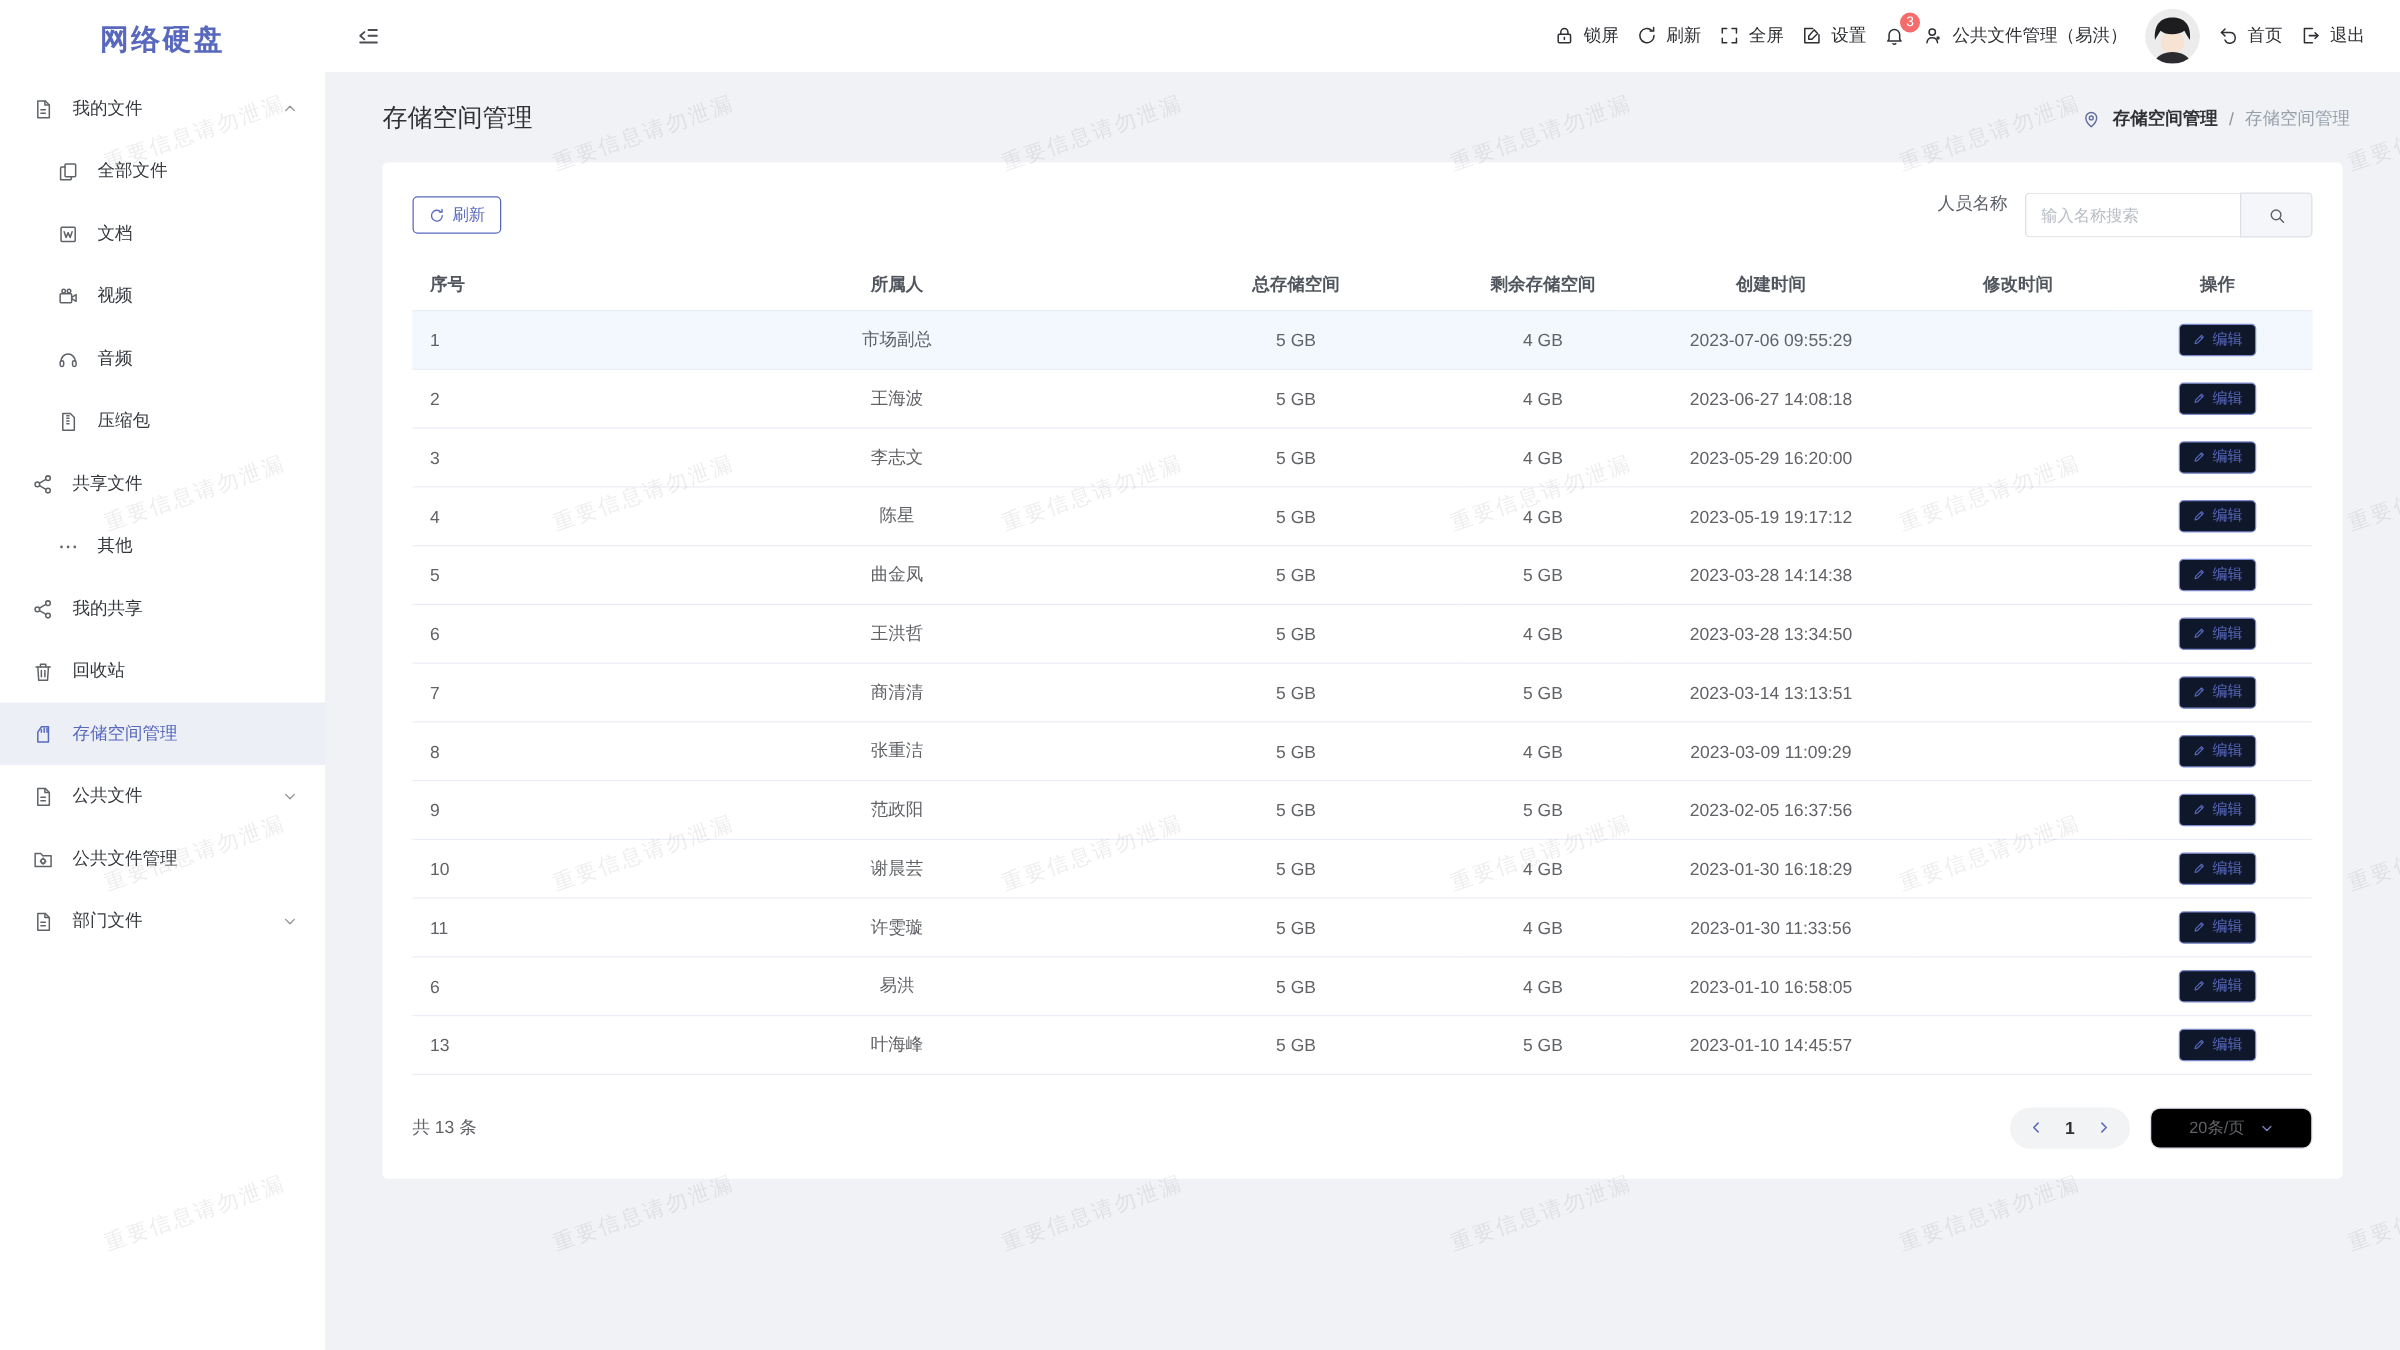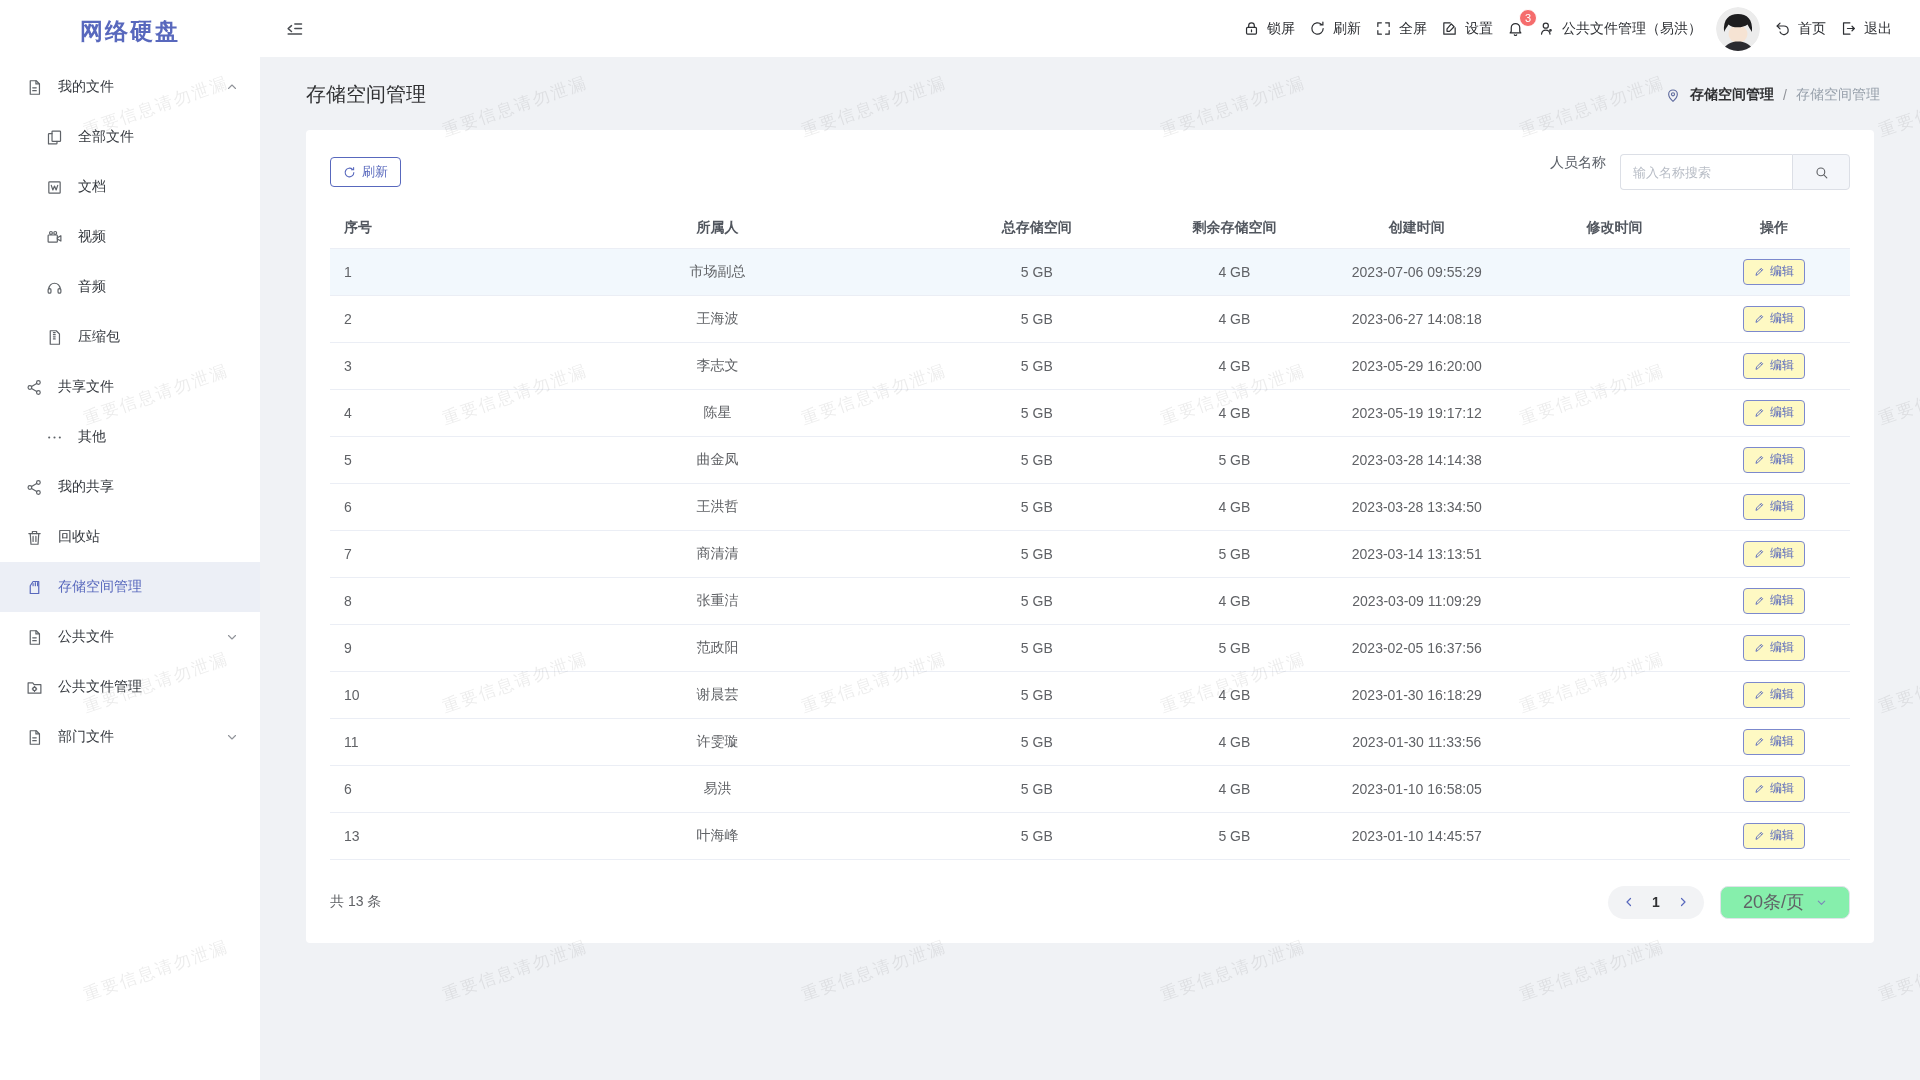--- a/index.html
+++ b/index.html
@@ -69,35 +69,35 @@
                color:#606266; cursor:pointer; }
   .search-btn .ic{ width:15px; height:15px; }
 
   table{ width:100%; border-collapse:collapse; font-size:14px; color:#606266; table-layout:fixed; }
   thead th{ height:40px; font-weight:bold; color:#51565e; text-align:center;
             border-bottom:1px solid #ebeef5; }
   tbody td{ height:47px; text-align:center; border-bottom:1px solid #ebeef5; }
   th.col-no, td.col-no{ text-align:left; padding-left:14px; }
   tr.hl td{ background:#f2f8fd; }
   .btn-edit{ display:inline-flex; align-items:center; gap:5px; height:26px; padding:0 10px;
-             border:1px solid #7c89cd; color:var(--accent); background:#fef9c3; border-radius:4px;
+             border:1px solid #7c89cd; color:var(--accent); background:#0f172a; border-radius:4px;
              font-size:12px; cursor:pointer; font-family:inherit; }
   .btn-edit .ic{ width:11px; height:11px; }
 
   .card-footer{ display:flex; align-items:center; margin-top:26px; color:#606266; }
   .pager{ margin-left:auto; display:flex; align-items:center; gap:16px; }
   .pg-pill{ display:flex; align-items:center; background:#f2f3f5; border-radius:17px;
             height:33px; padding:0 8px; }
   .pg-btn{ width:26px; height:26px; display:flex; align-items:center; justify-content:center;
            color:var(--accent); cursor:pointer; }
   .pg-btn .ic{ width:12px; height:12px; }
   .pg-num{ min-width:28px; text-align:center; font-weight:bold; color:#303133; cursor:pointer; }
   .page-size{ display:flex; align-items:center; justify-content:center; gap:12px; width:130px;
-              height:33px; background:#86efac; border:1px solid #e0e3e9; border-radius:8px;
-              font-size:18px; color:#606266; cursor:pointer; }
+              height:33px; background:#000000; border:1px solid #e0e3e9; border-radius:8px;
+              font-size:13px; color:#606266; cursor:pointer; }
   .page-size .ic{ width:11px; height:11px; color:#7b86b9; }
 
   
   #watermarks{ position:fixed; inset:0; pointer-events:none; z-index:50; }
   .wm{ position:fixed; color:#000; opacity:.07; font-size:17px; letter-spacing:2px;
        transform:rotate(-19deg); white-space:nowrap; }
 </style>
 </head>
 <body>
 

